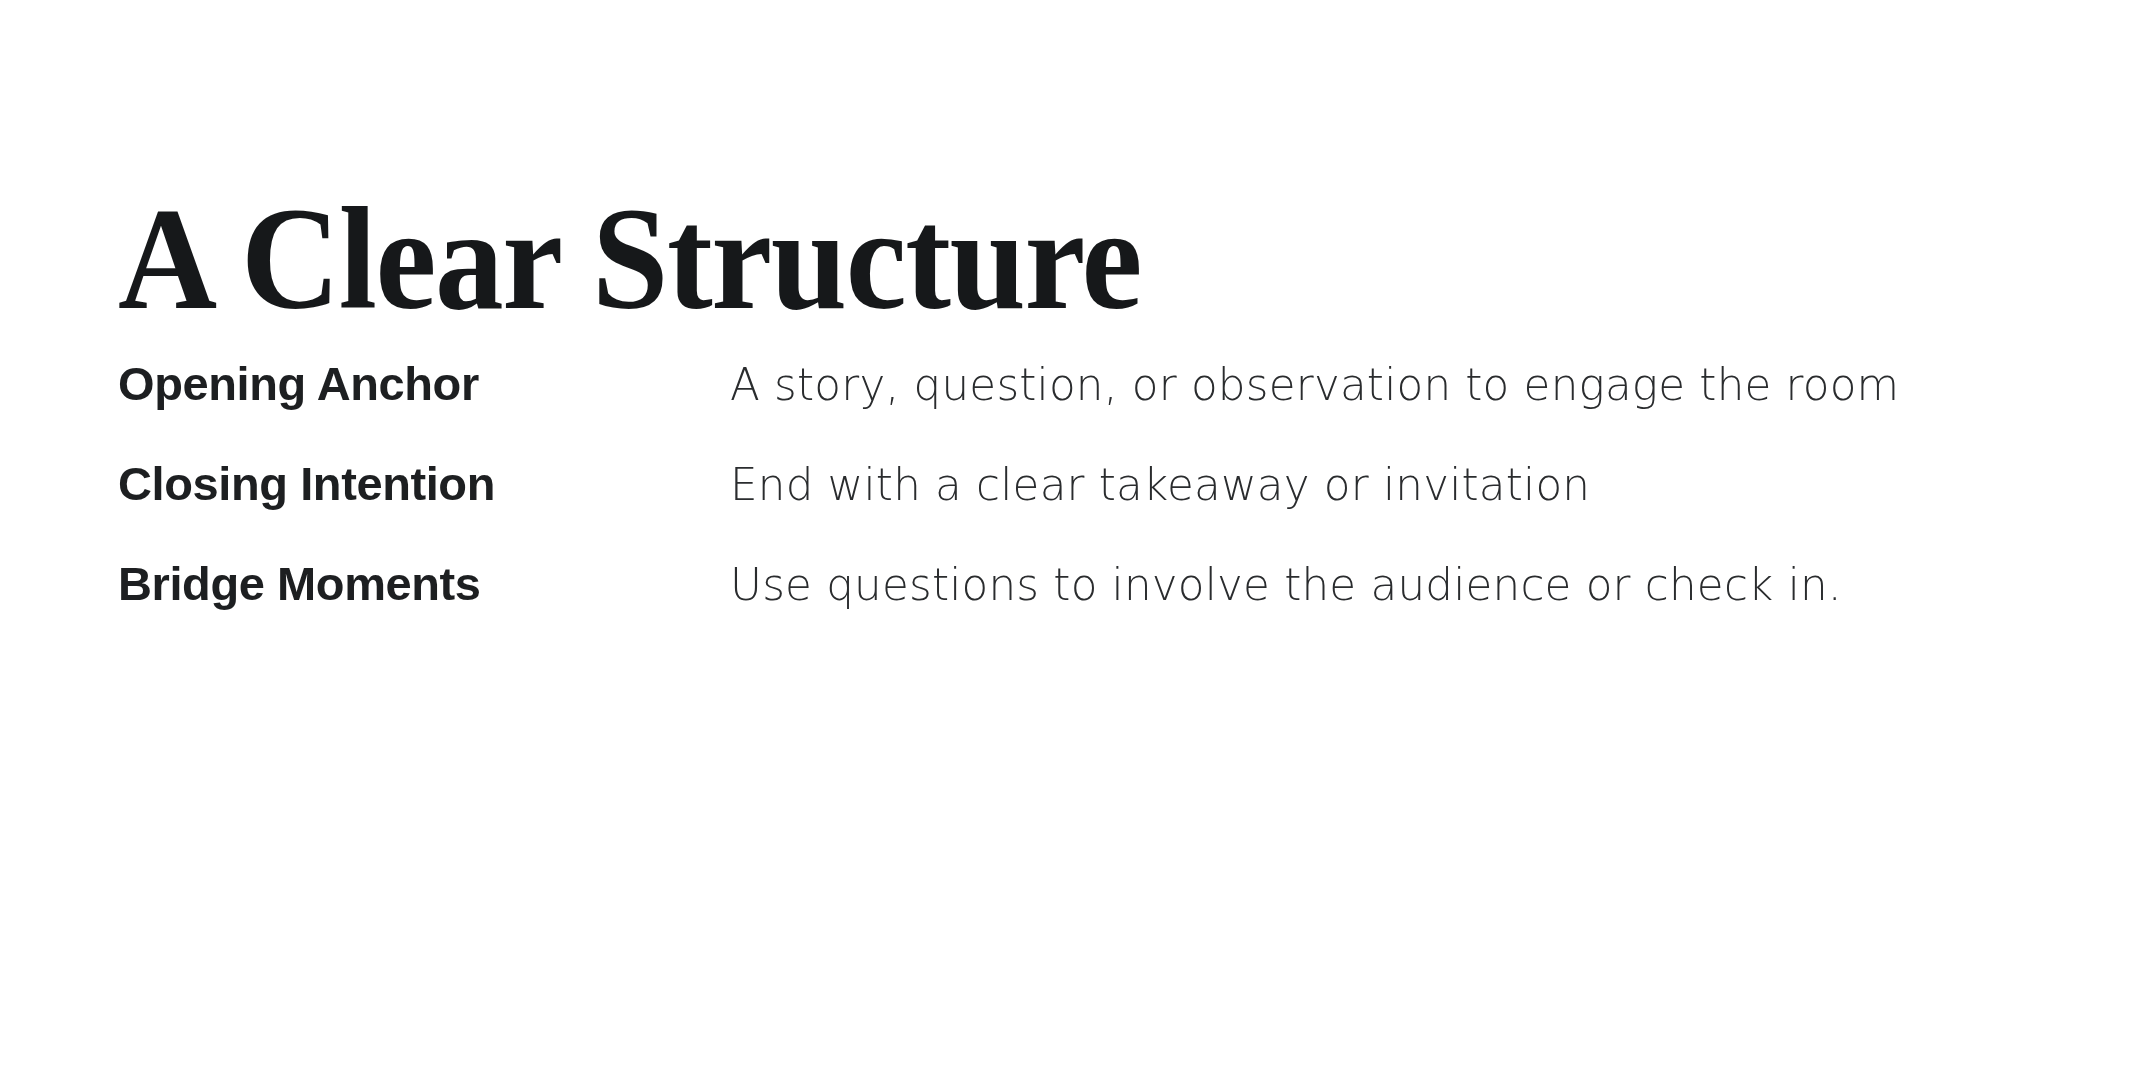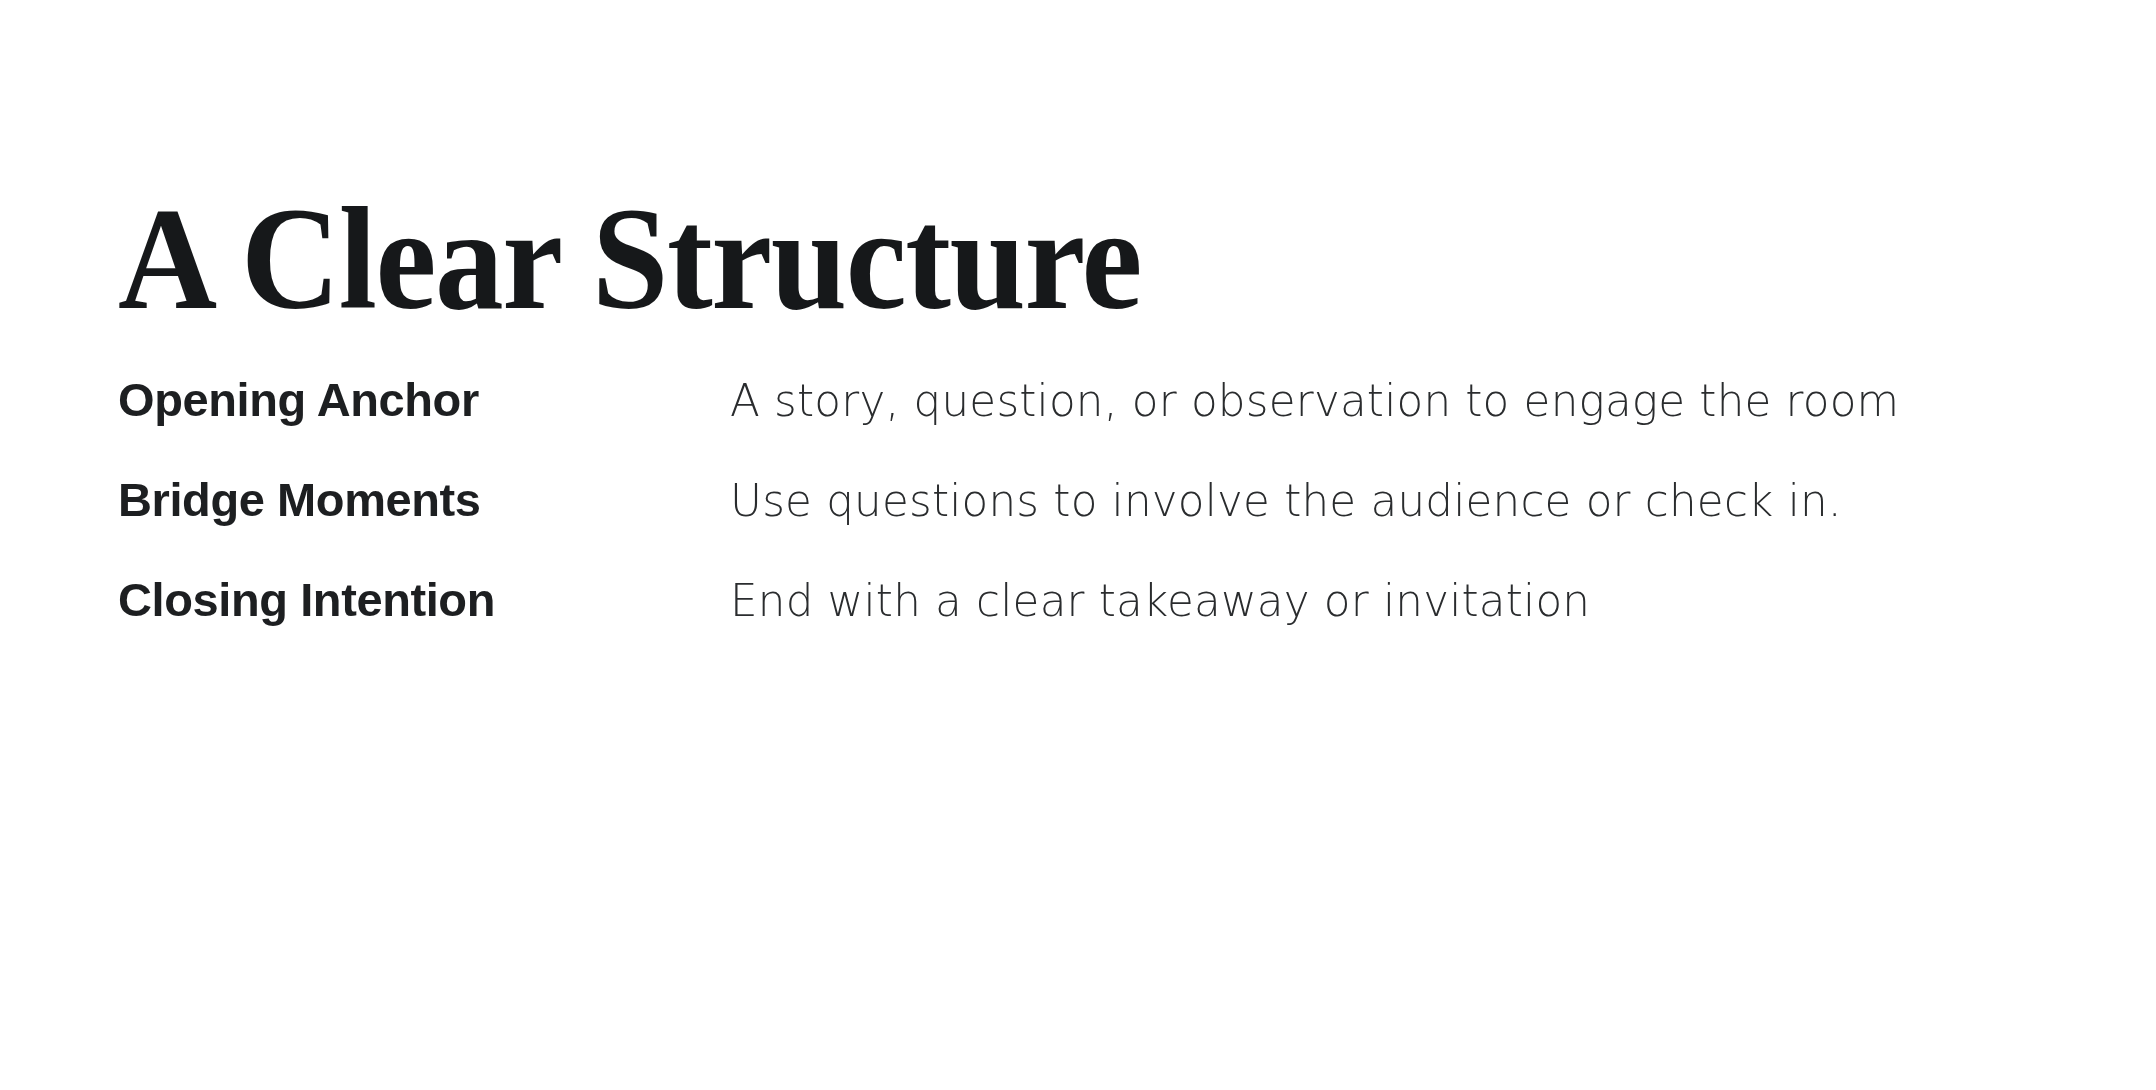--- a/index.html
+++ b/index.html
@@ -36,21 +36,21 @@
     color: #16181a;
     white-space: nowrap;
     transform: scaleX(0.94);
     transform-origin: left top;
   }
 
   
   .structure-list {
     position: absolute;
     left: 118px;
-    top: 376px;
+    top: 360px;
     width: 1960px;
   }
 
   .structure-row {
     display: flex;
     align-items: baseline;
     height: 100px;
   }
 
   .row-label {
@@ -87,24 +87,24 @@
 
   <div class="structure-list">
 
     <div class="structure-row">
       <div class="row-label">Opening Anchor</div>
       <div class="row-desc">A story, question, or observation to engage the room</div>
     </div>
 
 
     <div class="structure-row">
-      <div class="row-label">Bridge Moments</div>
-      <div class="row-desc">Use questions to involve the audience or check in.</div>
+      <div class="row-label">Closing Intention</div>
+      <div class="row-desc">End with a clear takeaway or invitation</div>
     </div>
 
     <div class="structure-row">
-      <div class="row-label">Closing Intention</div>
-      <div class="row-desc">End with a clear takeaway or invitation</div>
+      <div class="row-label">Bridge Moments</div>
+      <div class="row-desc">Use questions to involve the audience or check in.</div>
     </div>
 
   </div>
 
 </div>
 
 </body></html>

